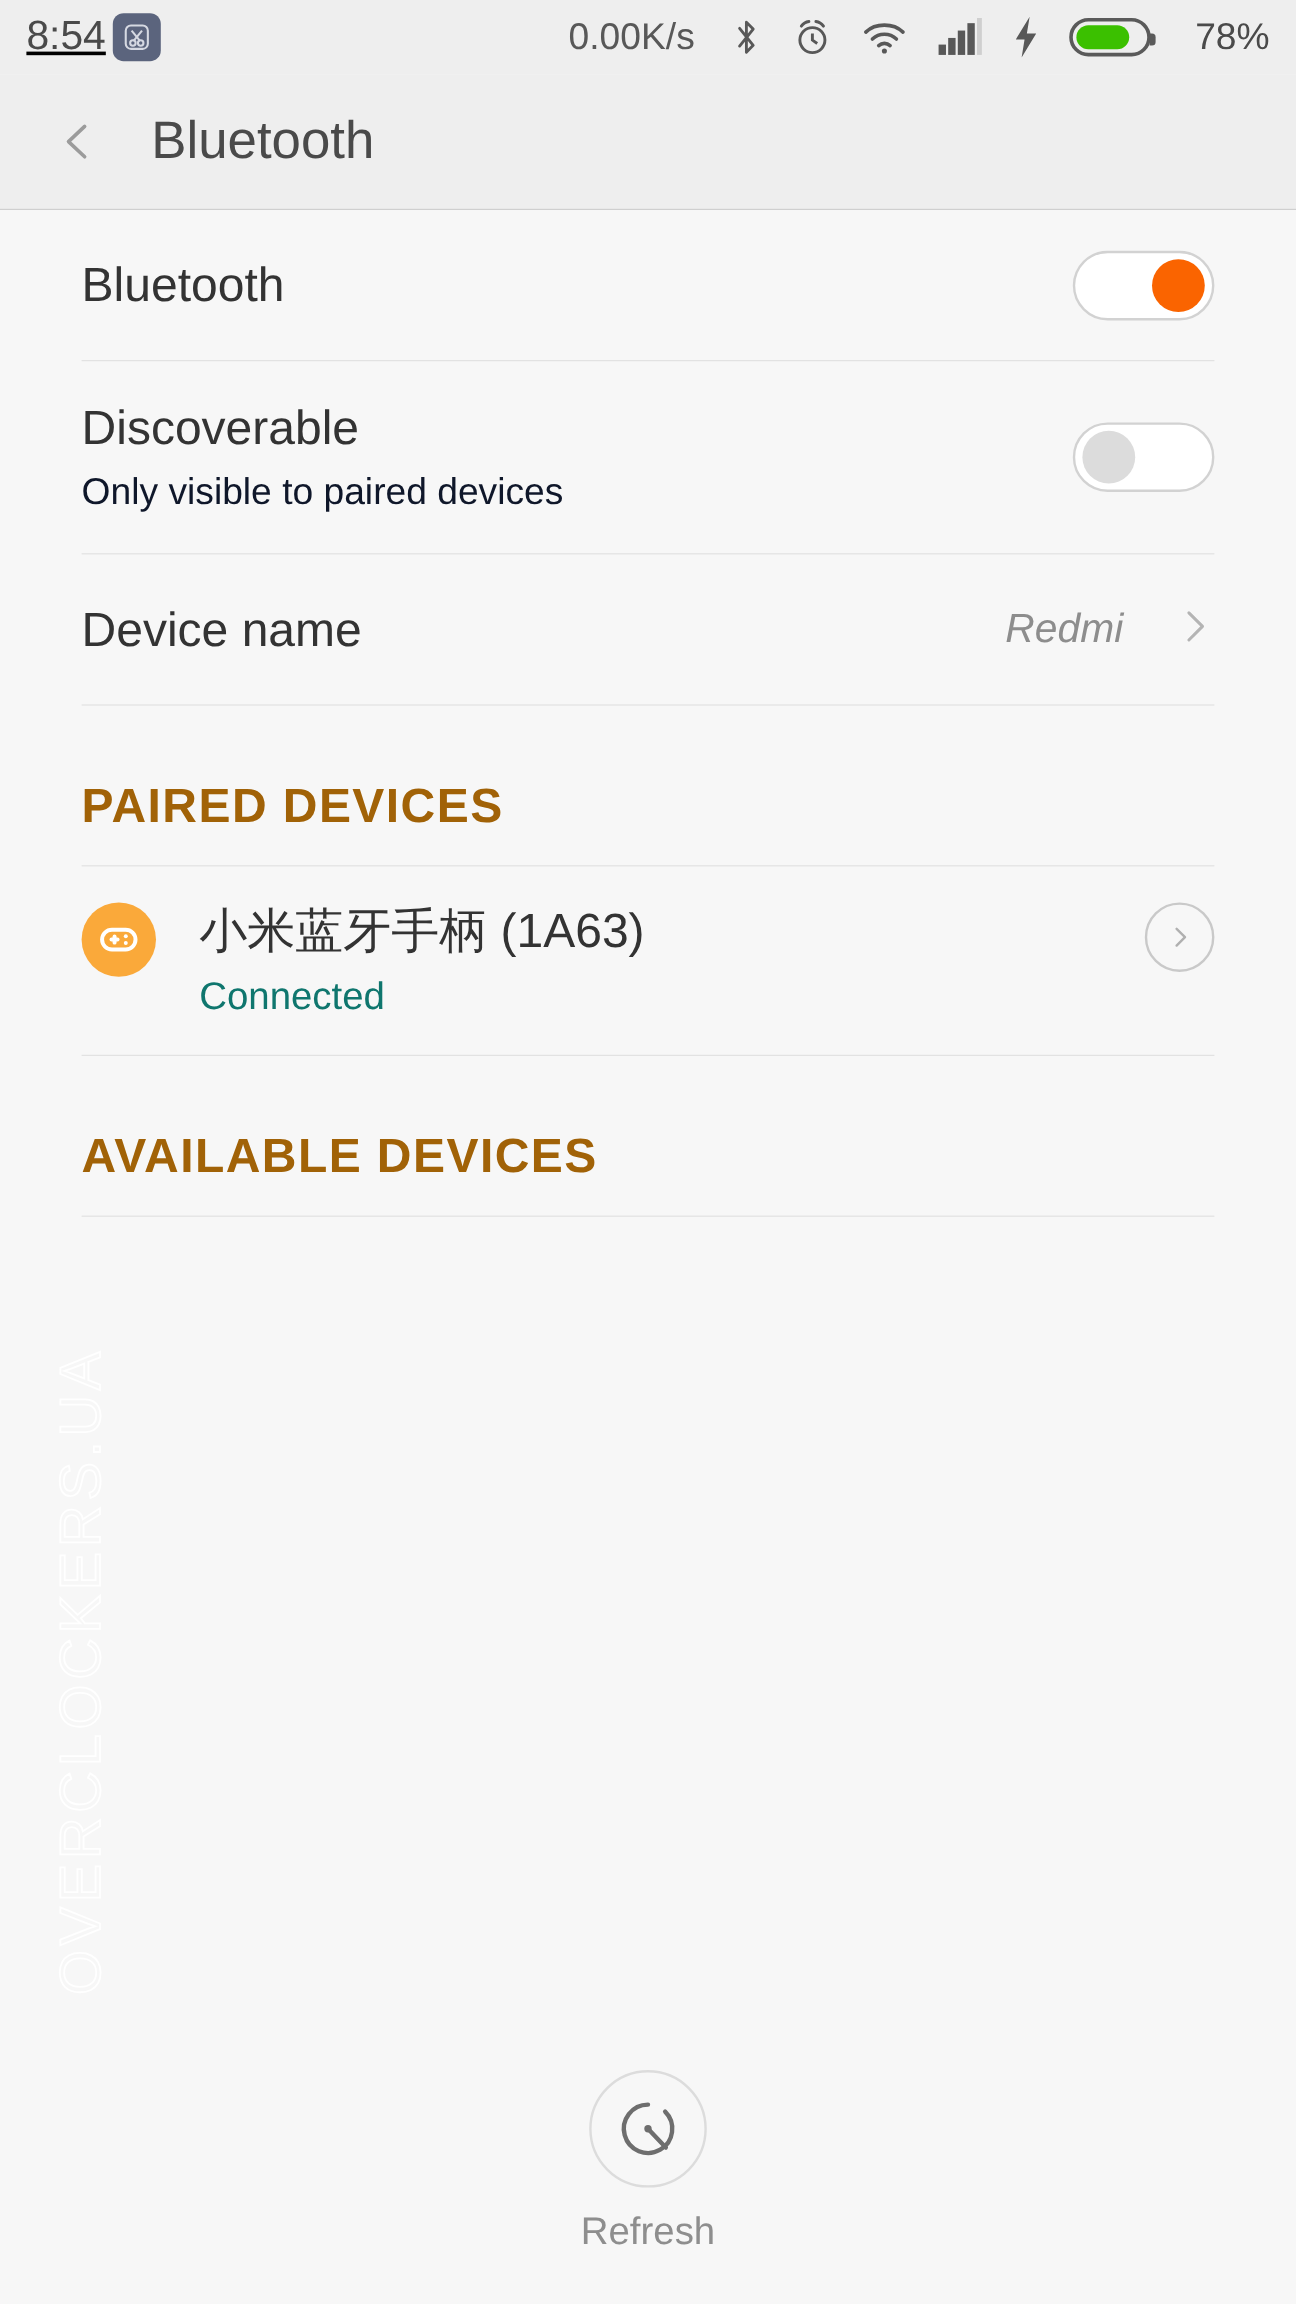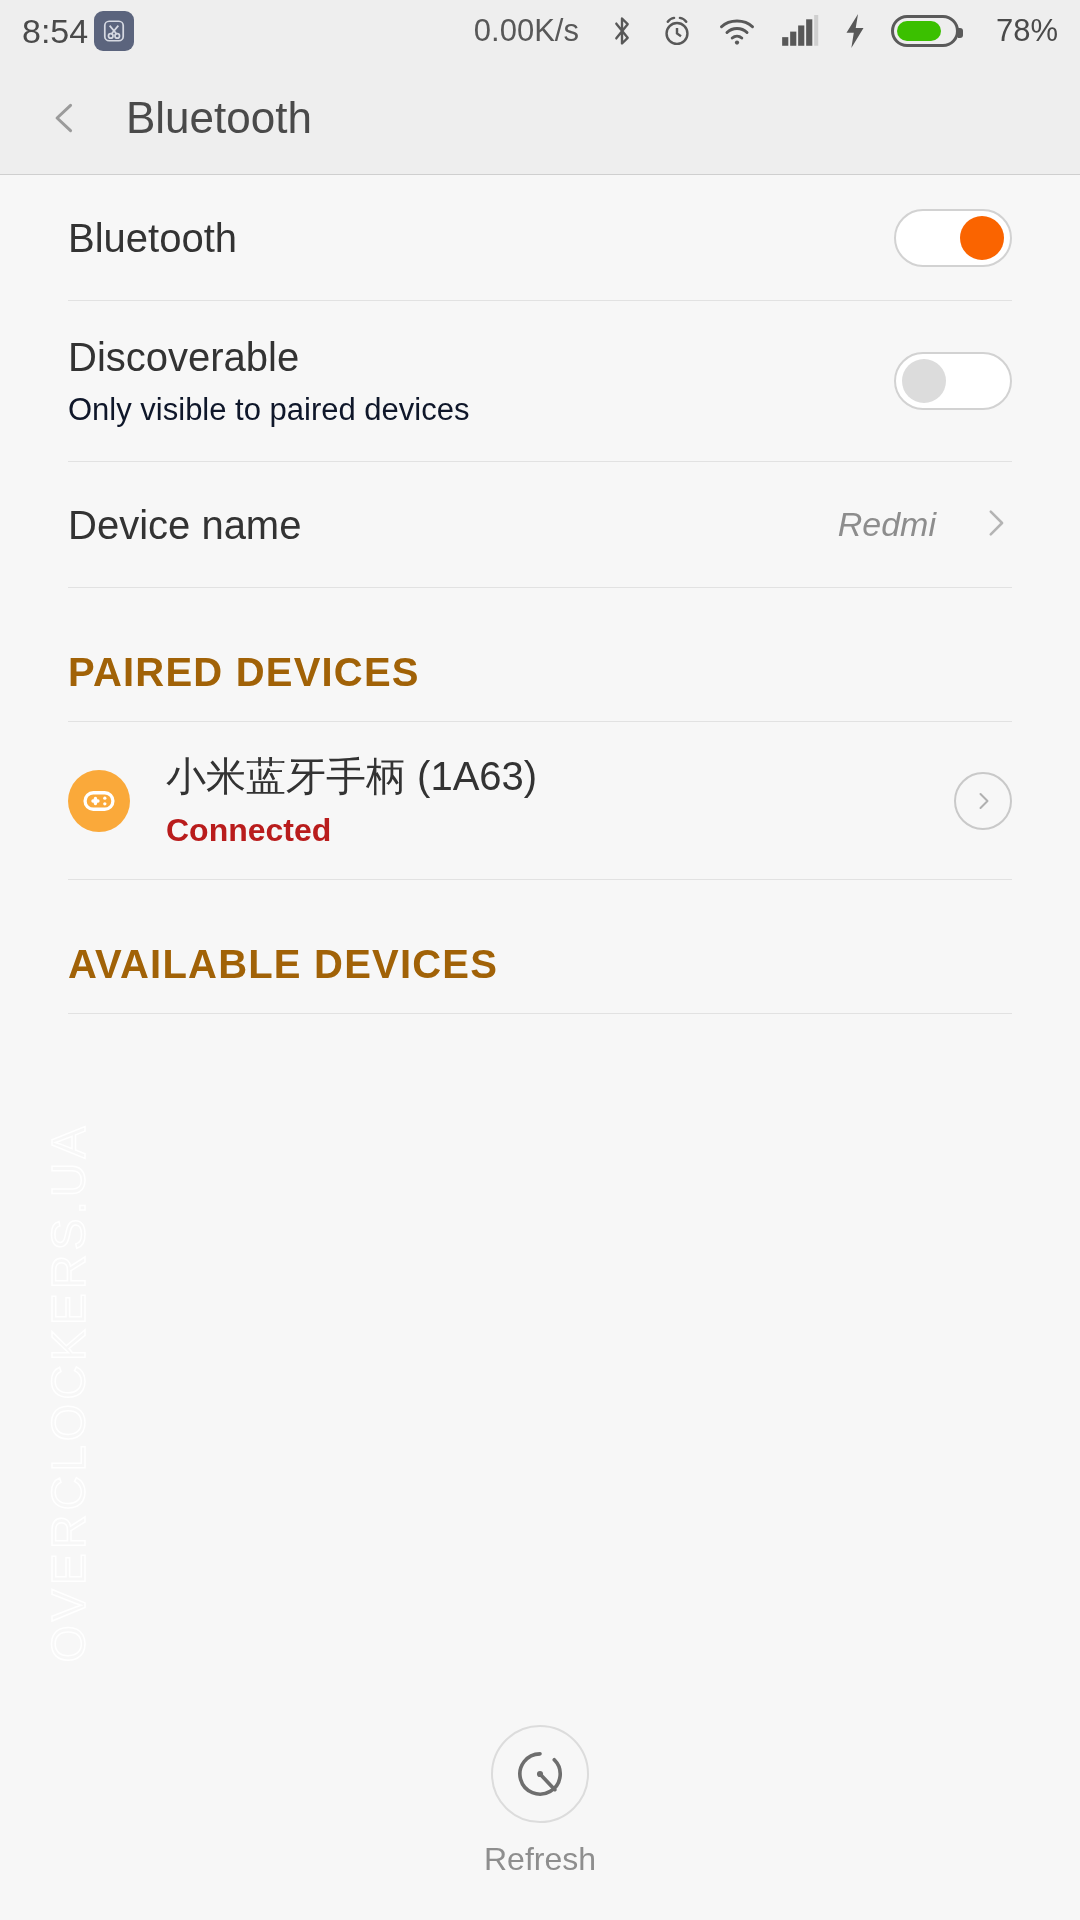--- a/index.html
+++ b/index.html
@@ -9,21 +9,21 @@
     font-family:"Liberation Sans","DejaVu Sans",sans-serif;
     overflow:hidden;
   }
   #screen { position:relative; width:1080px; height:1920px; background:#f7f7f7; }
 
   
   .statusbar{
     position:relative; height:62px; background:#eeeeee;
     display:flex; align-items:center; padding:0 22px;
   }
-  .sb-left{ display:flex; align-items:flex-end; gap:6px; }
+  .sb-left{ display:flex; align-items:flex-start; gap:6px;text-decoration:underline; }
   .sb-time{ font-size:34px; color:#4a4a4a; letter-spacing:0px; }
   .sb-shot{
     width:40px;height:40px;border-radius:9px;background:#5b647d;
     display:flex;align-items:center;justify-content:center;
   }
   .sb-right{ margin-left:auto; display:flex; align-items:center; gap:25px; }
   .sb-net{ font-size:31px; color:#585858; margin-right:4px;}
   .sb-batt-pct{ font-size:31px; color:#4a4a4a; margin-left:12px;}
   .batt{
     width:68px;height:32px;border:3px solid #5a5a5a;border-radius:16px;
@@ -77,29 +77,29 @@
   .toggle.off .knob{ left:6px; background:#dcdcdc; }
 
   
   .section-label{
     font-size:40px; color:#a16207; letter-spacing:1.2px;
     padding:62px 68px 26px 68px;
     font-weight:bold;
   }
 
   
-  .device-row{ display:flex; align-items:center; padding:30px 68px; min-height:150px;}
+  .device-row{ display:flex; align-items:flex-start; padding:30px 68px; min-height:150px;}
   .dev-icon{
     width:62px;height:62px;border-radius:50%;background:#faa93a;
     flex:none; display:flex;align-items:center;justify-content:center;
     margin-right:36px;
   }
   .dev-texts{ flex:1; }
   .dev-name{ font-size:40px; color:#333; line-height:1.2;}
-  .dev-status{ font-size:32px; color:#b91c1c; margin-top:12px;font-weight:bold;}
+  .dev-status{ font-size:32px; color:#0f766e; margin-top:12px;}
   .dev-arrow{
     width:58px;height:58px;border-radius:50%;border:2px solid #c9c9c9;
     display:flex;align-items:center;justify-content:center; flex:none;
   }
 
   
   .refresh{
     position:absolute; left:0; right:0; bottom:42px;
     display:flex; flex-direction:column; align-items:center;
   }

